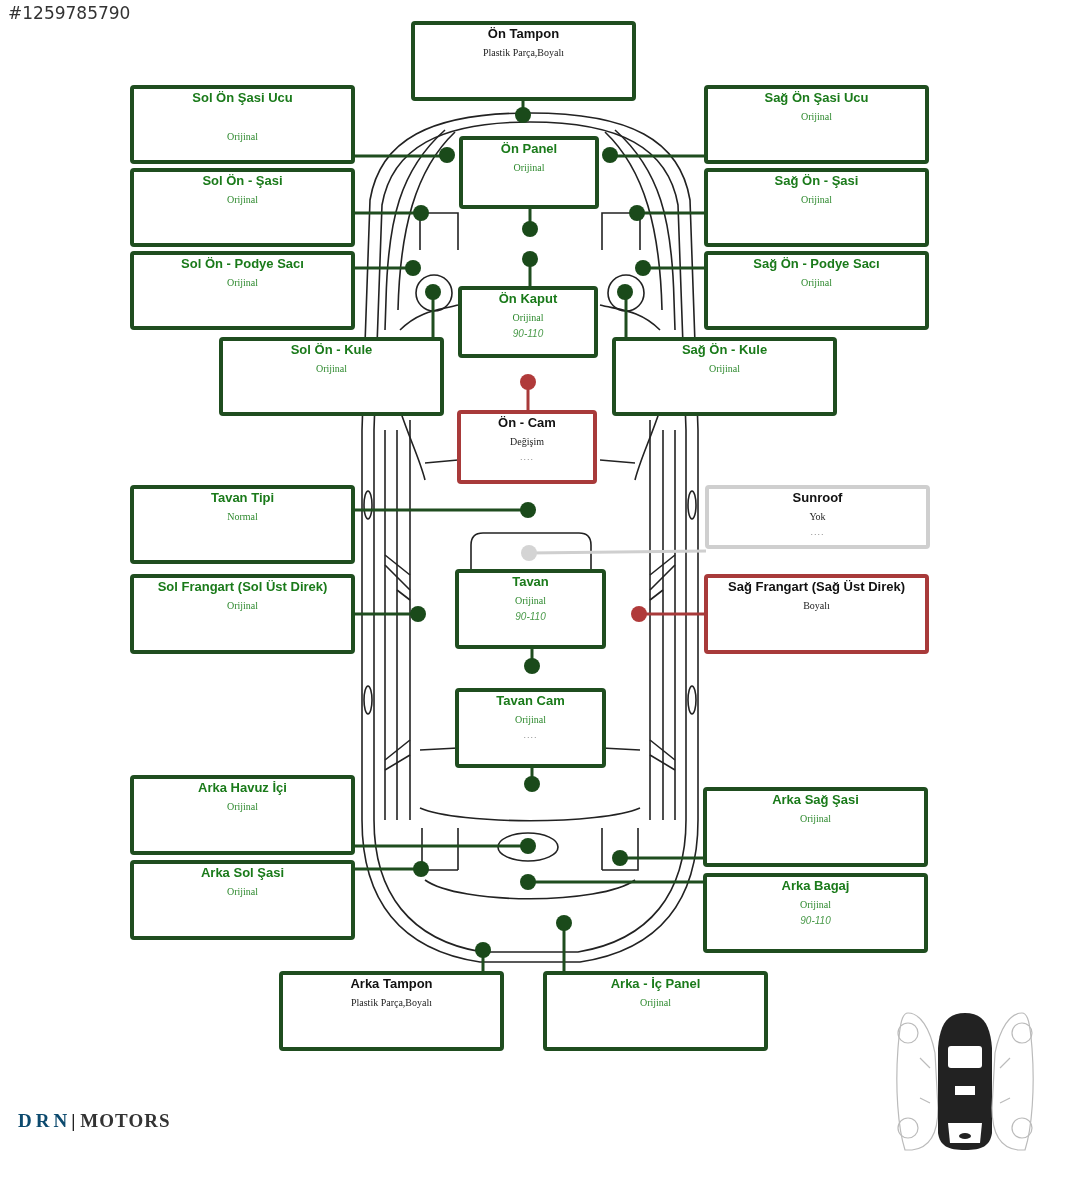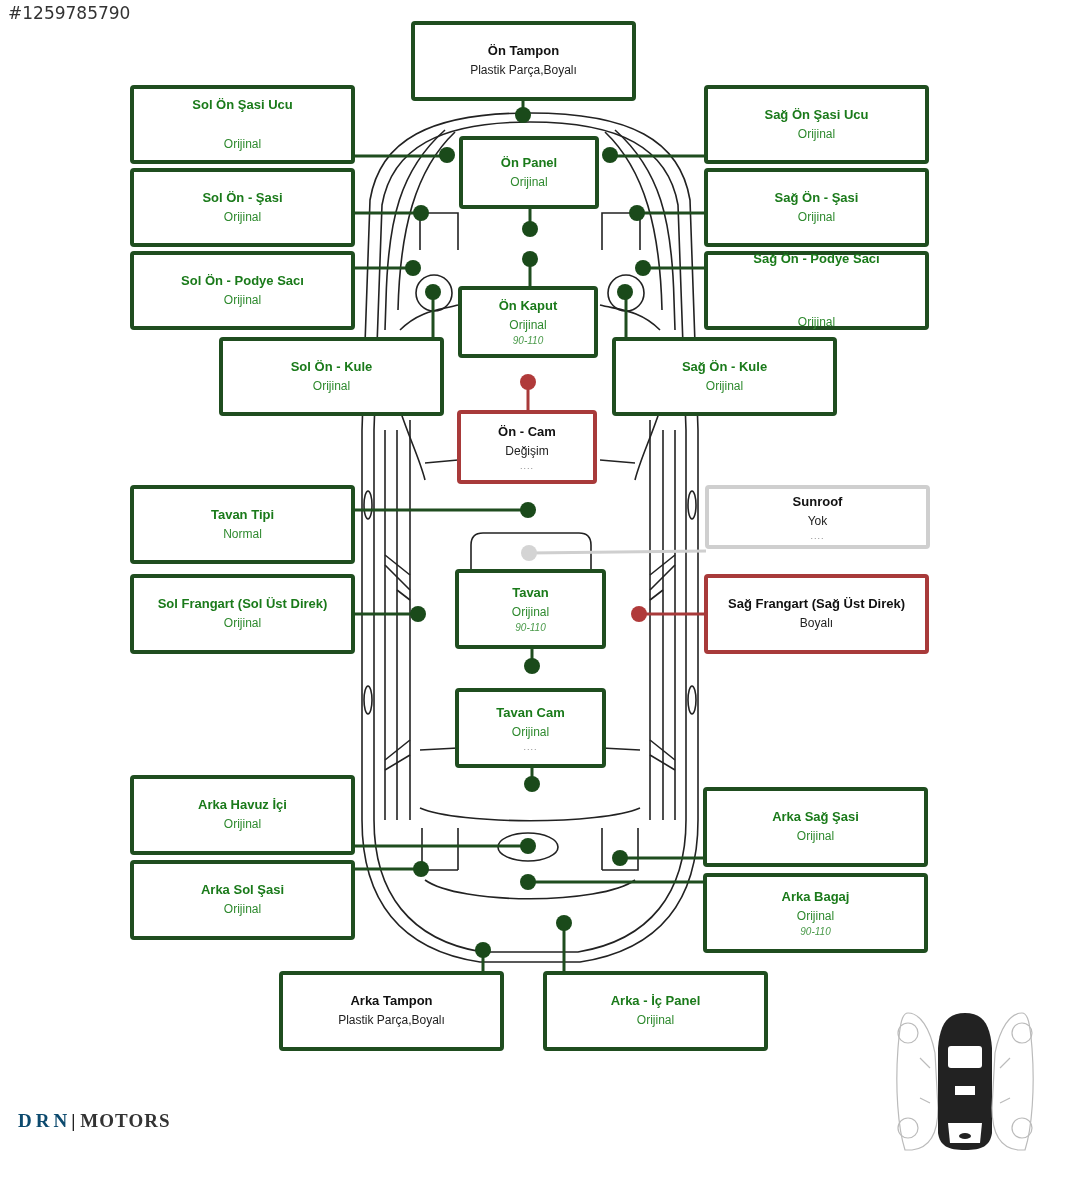--- a/index.html
+++ b/index.html
@@ -1,24 +1,24 @@
 <!DOCTYPE html>
 <html><head>
 <meta charset="utf-8">
 <style>
   html, body { margin:0; padding:0; background:#ffffff; }
   body { width:1090px; height:1200px; position:relative; overflow:hidden; font-family:"Liberation Sans", sans-serif; }
   .id-label { position:absolute; left:8px; top:3px; font-size:17px; color:#333; font-family:"DejaVu Sans", sans-serif; }
   svg.art { position:absolute; left:0; top:0; }
   .box { position:absolute; box-sizing:border-box; background:#fff; border:4px solid #1f4d1f; border-radius:4px;
-         display:flex; flex-direction:column; align-items:center; justify-content:center; text-align:center; }
+         display:flex; flex-direction:column; align-items:center; text-align:center; }
   .box.red { border-color:#a83a3a; }
   .box.gray { border-color:#cfcfcf; }
   .box .t { font-weight:bold; font-size:13px; color:#1a7a1a; line-height:18px; }
-  .box .s { font-size:12px; color:#2f8a2f; line-height:20px; }
+  .box .s { font-size:10px; color:#2f8a2f; line-height:20px;font-family:Liberation Serif, serif; }
   .box .n { font-size:10px; font-style:italic; color:#4a9a4a; line-height:12px; }
   .box .d { font-size:9px; color:#888; line-height:10px; letter-spacing:1px; }
   .box.black-t .t { color:#111; }
   .box.black-s .s { color:#222; }
   .logo { position:absolute; left:18px; top:1110px; font-family:"Liberation Serif", serif; font-weight:bold; font-size:19px; letter-spacing:1px; }
   .logo .drn { color:#0c4a6e; letter-spacing:4px; }
   .logo .bar { color:#222; margin:0 4px 0 0; }
   .logo .motors { color:#333; }
   .thumb { position:absolute; left:890px; top:1008px; }
 </style>
@@ -160,21 +160,21 @@
 </div>
 <div class="box" style="left:704px;top:168px;width:225px;height:79px;">
   <div class="t">Sağ Ön - Şasi</div>
   <div class="s">Orijinal</div>
 </div>
 
 <div class="box" style="left:130px;top:251px;width:225px;height:79px;">
   <div class="t">Sol Ön - Podye Sacı</div>
   <div class="s">Orijinal</div>
 </div>
-<div class="box" style="left:704px;top:251px;width:225px;height:79px;gap:44px;">
+<div class="box" style="left:704px;top:251px;width:225px;height:79px;">
   <div class="t">Sağ Ön - Podye Sacı</div>
   <div class="s">Orijinal</div>
 </div>
 
 <div class="box" style="left:458px;top:286px;width:140px;height:72px;">
   <div class="t">Ön Kaput</div>
   <div class="s">Orijinal</div>
   <div class="n">90-110</div>
 </div>
 

